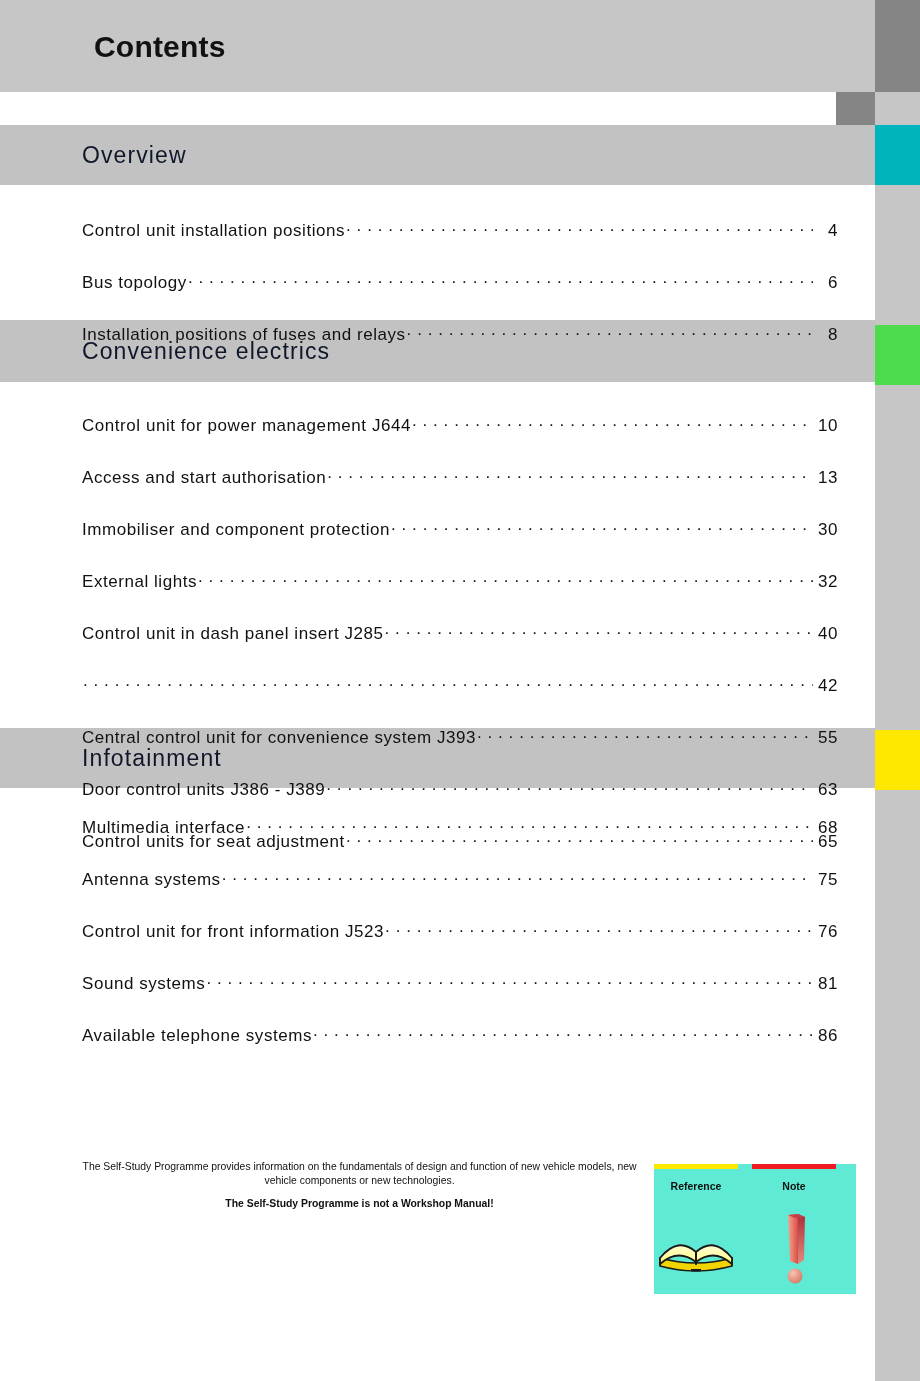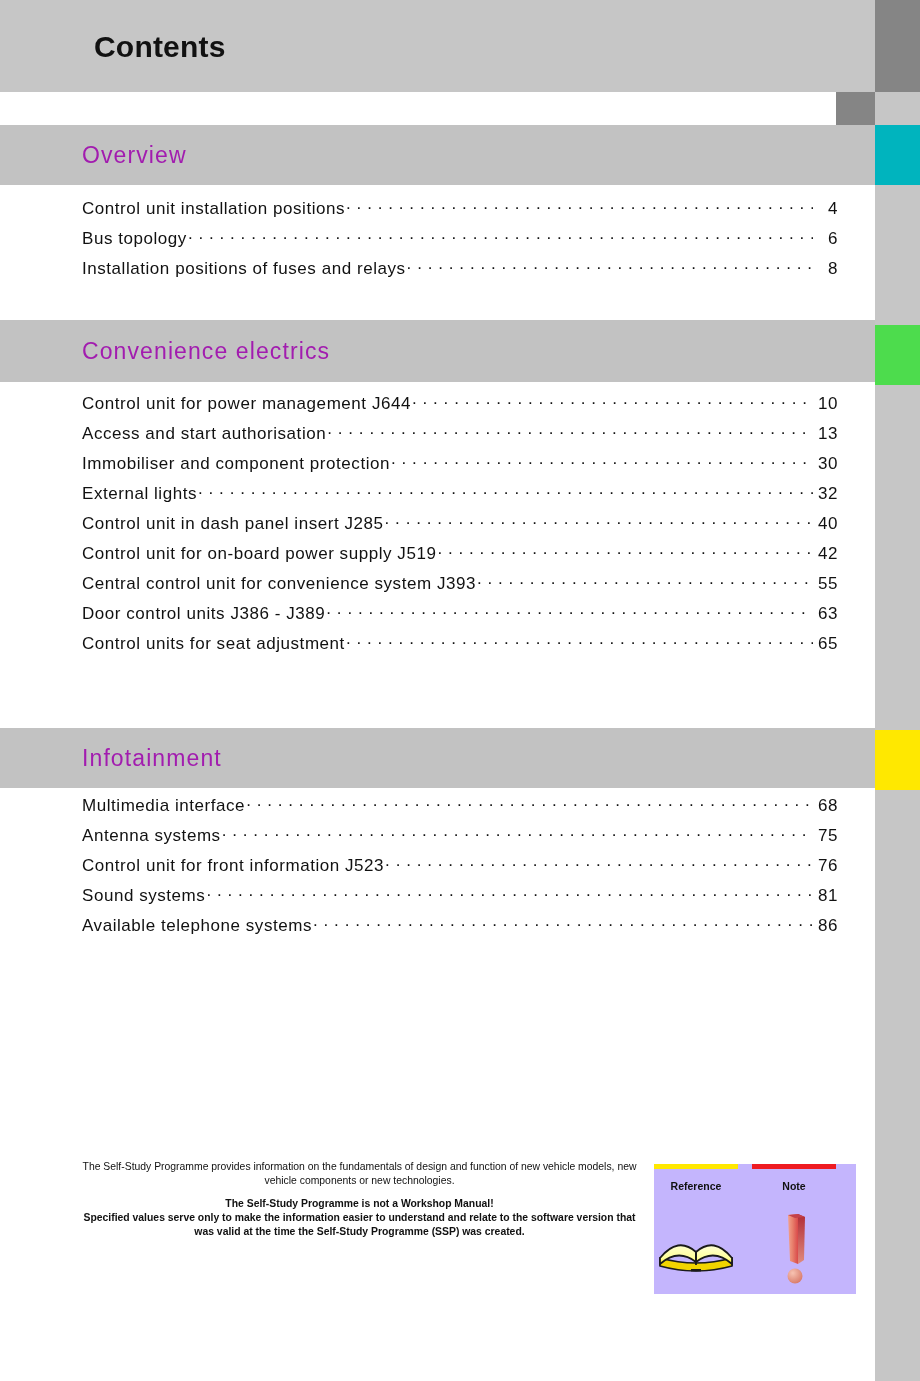--- a/index.html
+++ b/index.html
@@ -84,21 +84,21 @@
     left: 0;
     width: 875px;
     background: #c2c2c2;
     z-index: 1;
   }
   .section-title {
     position: absolute;
     left: 82px;
     font-size: 23px;
     font-weight: normal;
-    color: #a21caf;
+    color: #0f172a;
     letter-spacing: 1.1px;
     z-index: 4;
   }
   .band-overview     { top: 125px; height: 60px; }
   .band-convenience  { top: 320px; height: 62px; }
   .band-infotainment { top: 728px; height: 60px; }
   .title-overview     { top: 142px; }
   .title-convenience  { top: 338px; }
   .title-infotainment { top: 745px; }
 
@@ -114,20 +114,21 @@
   .g-infotainment { top: 794px; }
 
   .toc-row {
     display: flex;
     align-items: baseline;
     height: 30px;
     font-size: 17px;
     color: #111111;
     letter-spacing: 0.55px;
     white-space: nowrap;
+    margin-top: 22px;
   }
   .toc-label { flex: 0 0 auto; }
   .toc-leader {
     flex: 1 1 auto;
     overflow: hidden;
     margin: 0 1px;
     position: relative;
     height: 1em;
   }
   .toc-leader::before {
@@ -159,21 +160,21 @@
   }
   .legend p { margin: 0; }
   .legend .spacer { height: 9px; }
   .legend .strong { font-weight: bold; }
 
   
   .icon-box {
     position: absolute;
     width: 104px;
     height: 130px;
-    background: #c4b5fd;
+    background: #5eead4;
     z-index: 4;
   }
   .box-reference { left: 654px; top: 1164px; }
   .box-note      { left: 752px; top: 1164px; }
   .icon-box .topbar {
     position: absolute;
     left: 0; top: 0;
     width: 84px;
     height: 5px;
   }
@@ -252,21 +253,20 @@
     <span class="toc-label">External lights</span>
     <span class="toc-leader"></span>
     <span class="toc-page">32</span>
   </div>
   <div class="toc-row">
     <span class="toc-label">Control unit in dash panel insert J285</span>
     <span class="toc-leader"></span>
     <span class="toc-page">40</span>
   </div>
   <div class="toc-row">
-    <span class="toc-label">Control unit for on-board power supply J519</span>
     <span class="toc-leader"></span>
     <span class="toc-page">42</span>
   </div>
   <div class="toc-row">
     <span class="toc-label">Central control unit for convenience system J393</span>
     <span class="toc-leader"></span>
     <span class="toc-page">55</span>
   </div>
   <div class="toc-row">
     <span class="toc-label">Door control units J386 - J389</span>
@@ -307,21 +307,20 @@
     <span class="toc-label">Available telephone systems</span>
     <span class="toc-leader"></span>
     <span class="toc-page">86</span>
   </div>
 </div>
 
 <div class="legend">
   <p>The Self-Study Programme provides information on the fundamentals of design and function of new vehicle models, new vehicle components or new technologies.</p>
   <div class="spacer"></div>
   <p class="strong">The Self-Study Programme is not a Workshop Manual!</p>
-  <p class="strong">Specified values serve only to make the information easier to understand and relate to the software version that was valid at the time the Self-Study Programme (SSP) was created.</p>
   <div class="spacer"></div>
 </div>
 
 <div class="icon-box box-reference">
   <div class="topbar bar-yellow"></div>
   <div class="caption">Reference</div>
   <div class="glyph">
     <svg viewBox="0 0 84 80" width="84" height="80" xmlns="http://www.w3.org/2000/svg">
       <defs>
         <linearGradient id="pgL" x1="0" y1="0" x2="0" y2="1">

